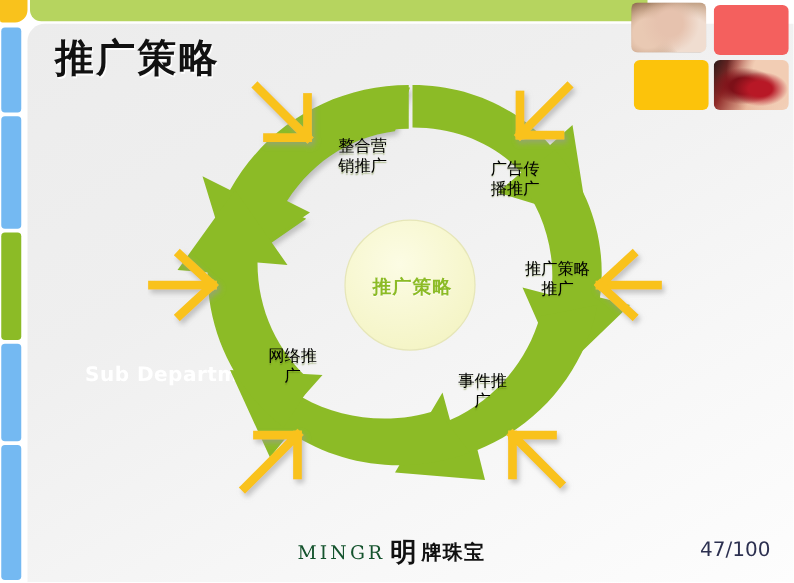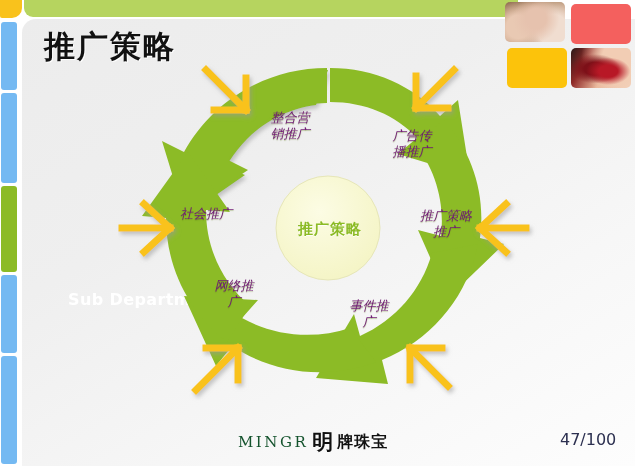--- a/index.html
+++ b/index.html
@@ -139,29 +139,28 @@
     position: absolute;
     left: 118px;
     top: 48px;
     width: 420px;
     height: 360px;
   }
   .diagram svg { display:block; }
 
   .seg-label {
     position: absolute;
-    color: #701a75;
+    color: #000000;
     font-size: 13px;
     line-height: 16px;
     text-align: center;
     font-weight: normal;
     white-space: pre-line;
     text-shadow: 0 1px 1px rgba(90,120,20,0.45);
     pointer-events: none;
-    font-style: italic;
   }
   .center-label {
     position: absolute;
     color: #8cbb26;
     font-size: 15px;
     font-weight: bold;
     letter-spacing: 1px;
     white-space: nowrap;
     text-shadow: 0 1px 0 rgba(255,255,255,0.8);
   }
@@ -314,25 +313,24 @@
         </g>
       </g>
     </svg>
 
     <div class="seg-label" style="left:124px; top:62px; width:96px;">整合营
 销推广</div>
     <div class="seg-label" style="left:250px; top:80px; width:88px;">广告传
 播推广</div>
     <div class="seg-label" style="left:282px; top:160px; width:92px;">推广策略
 推广</div>
-    <div class="seg-label" style="left:207px; top:250px; width:88px;">事件推
+    <div class="seg-label" style="left:224px; top:250px; width:88px;">事件推
 广</div>
     <div class="seg-label" style="left:72px; top:230px; width:88px;">网络推
 广</div>
-    <div class="seg-label" style="left:40px; top:158px; width:96px;">社会推广</div>
 
     <div class="center-label" style="left:172px; top:172px; width:80px; text-align:center;">推广策略</div>
   </div>
 
   <div class="logo">
     <span class="logo-latin">MINGR</span>
     <span class="logo-mark">明</span>
     <span class="logo-cn">牌珠宝</span>
   </div>
 

